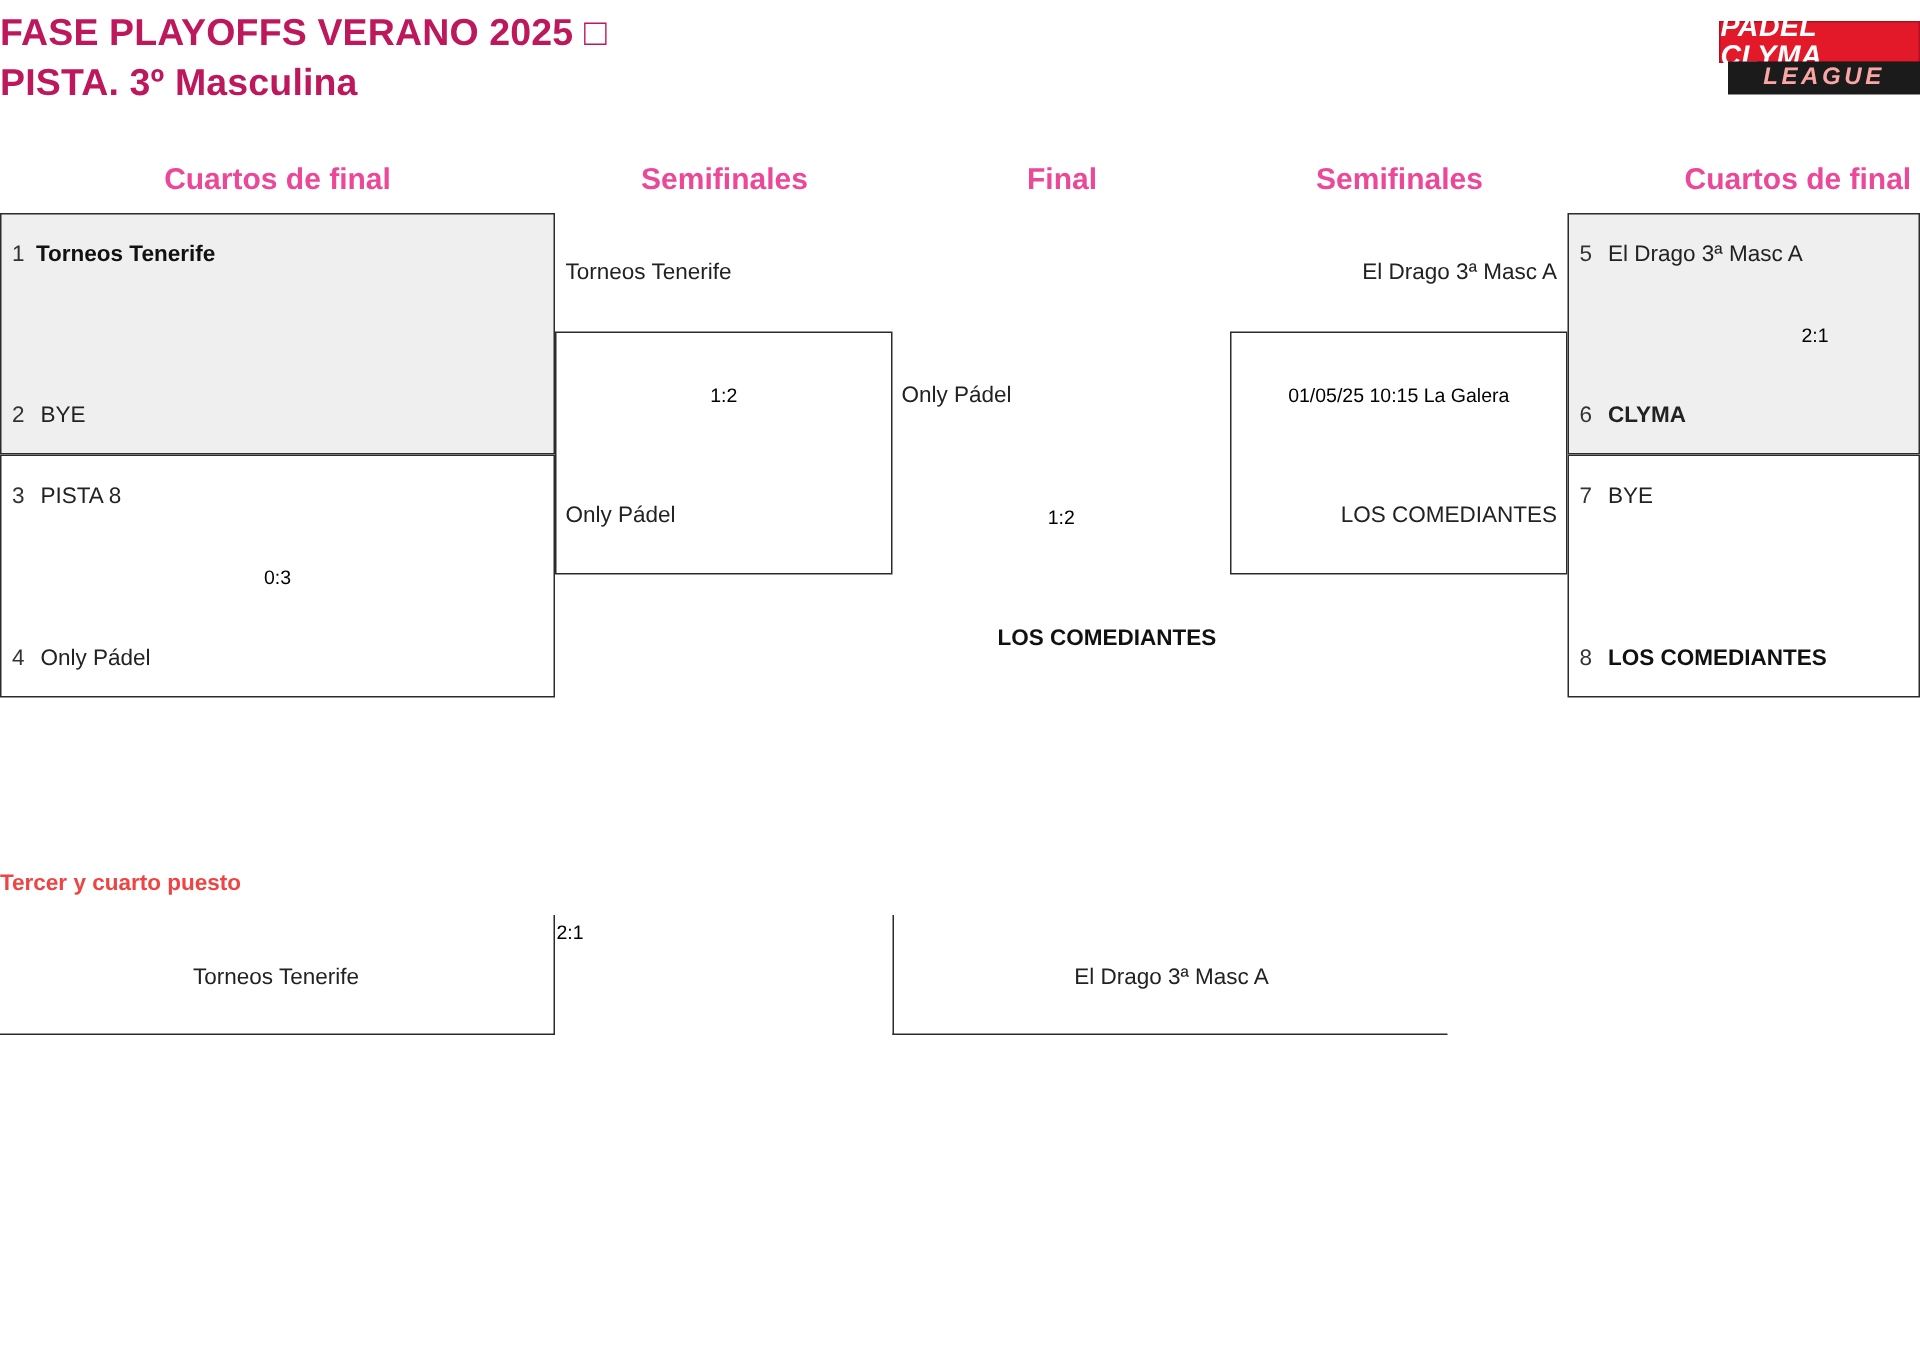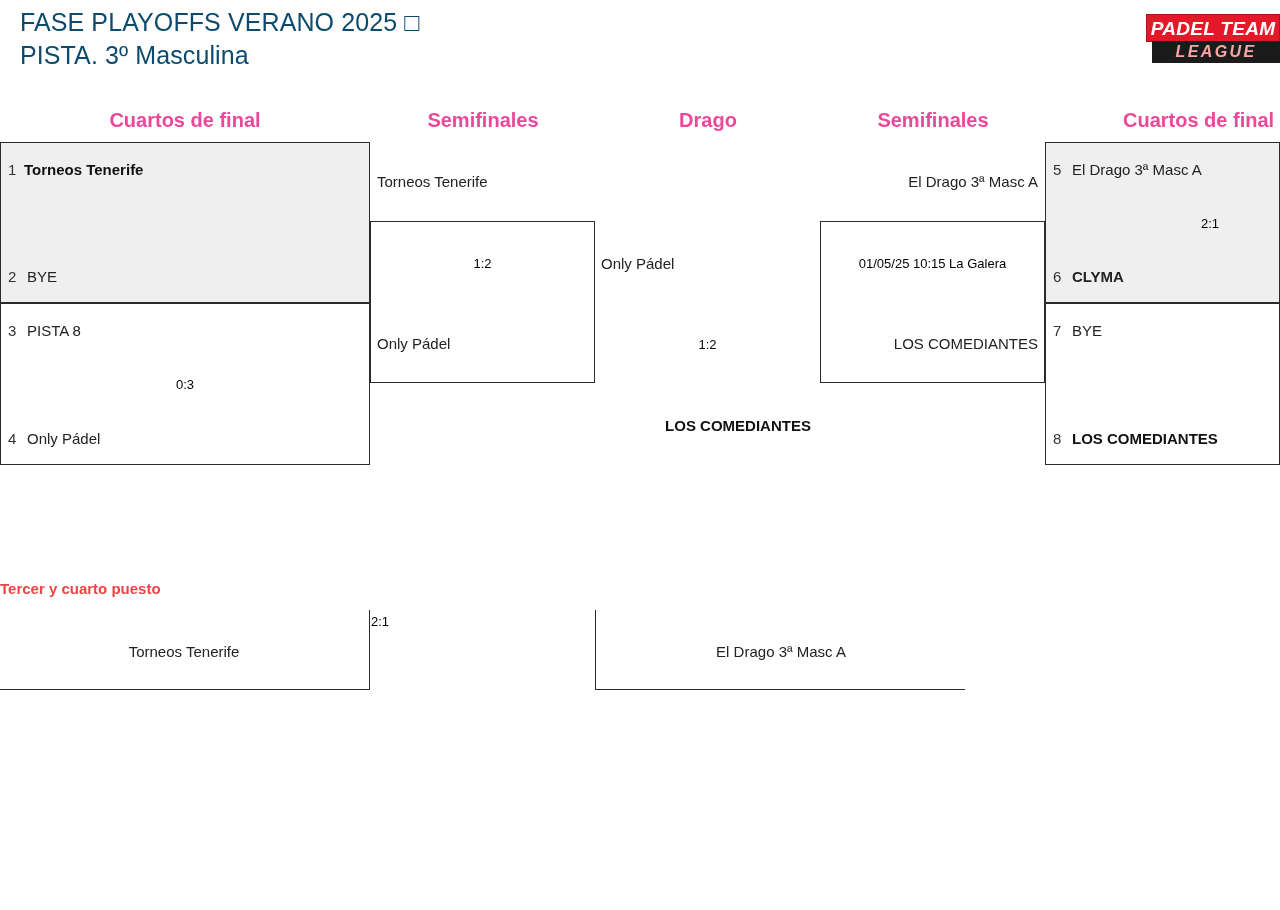--- a/index.html
+++ b/index.html
@@ -19,26 +19,25 @@
 
   
   #title-block {
     position: absolute;
     left: 0px;
     top: 6px;
     width: 700px;
   }
   .title-line {
     font-size: 25px;
-    font-weight: 400;
+    font-weight: 700;
     line-height: 33px;
     letter-spacing: 0.1px;
-    color: #0c4a6e;
+    color: #be185d;
     white-space: pre;
-    margin-left: 20px;
   }
 
   
   #logo {
     position: absolute;
     left: 1146px;
     top: 14px;
     width: 134px;
     height: 52px;
   }
@@ -155,30 +154,30 @@
 </head>
 <body>
 
 <div id="title-block">
   <div class="title-line">FASE PLAYOFFS VERANO 2025 □</div>
   <div class="title-line">PISTA. 3º Masculina</div>
 </div>
 
 <div id="logo">
   <div id="logo-top">
-    <span>PADEL TEAM</span>
+    <span>PADEL CLYMA</span>
   </div>
   <div id="logo-bottom">
     <span>LEAGUE</span>
   </div>
 </div>
 
 <div class="round-header" style="left:85px; width:200px;">Cuartos de final</div>
 <div class="round-header" style="left:383px; width:200px;">Semifinales</div>
-<div class="round-header" style="left:608px; width:200px;">Drago</div>
+<div class="round-header" style="left:608px; width:200px;">Final</div>
 <div class="round-header" style="left:833px; width:200px;">Semifinales</div>
 <div class="round-header" style="left:1123px; width:200px; text-align:left;">Cuartos de final</div>
 
 <div class="box filled" style="left:0px; top:142px; width:370px; height:161px;"></div>
 <div class="seed" style="left:8px;  top:160px;">1</div>
 <div class="entry bold" style="left:24px; top:160px;">Torneos Tenerife</div>
 <div class="seed" style="left:8px;  top:267px;">2</div>
 <div class="entry" style="left:27px; top:267px;">BYE</div>
 <div class="score center" style="left:100px; top:214px; width:170px;"></div>
 

